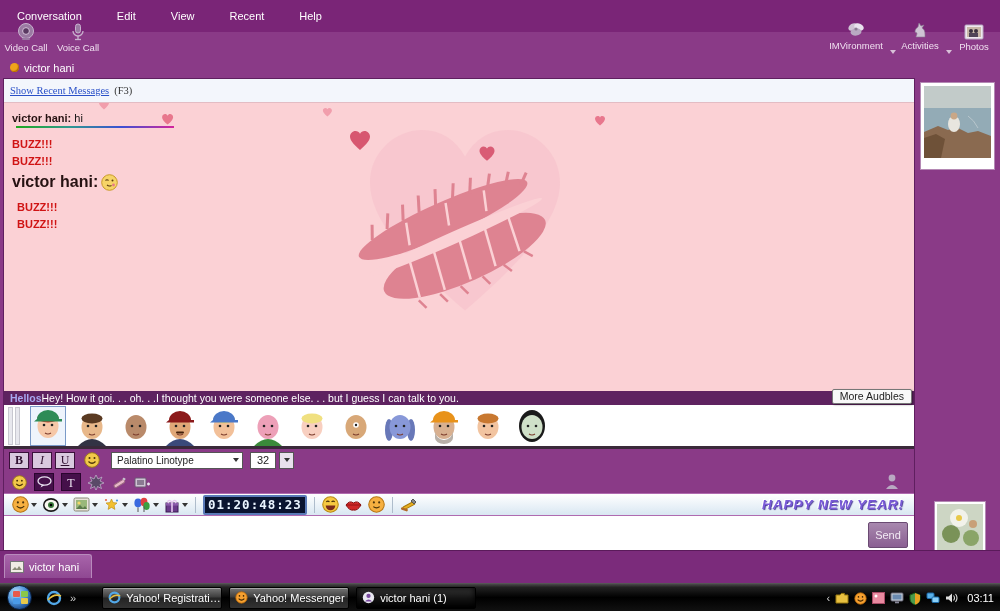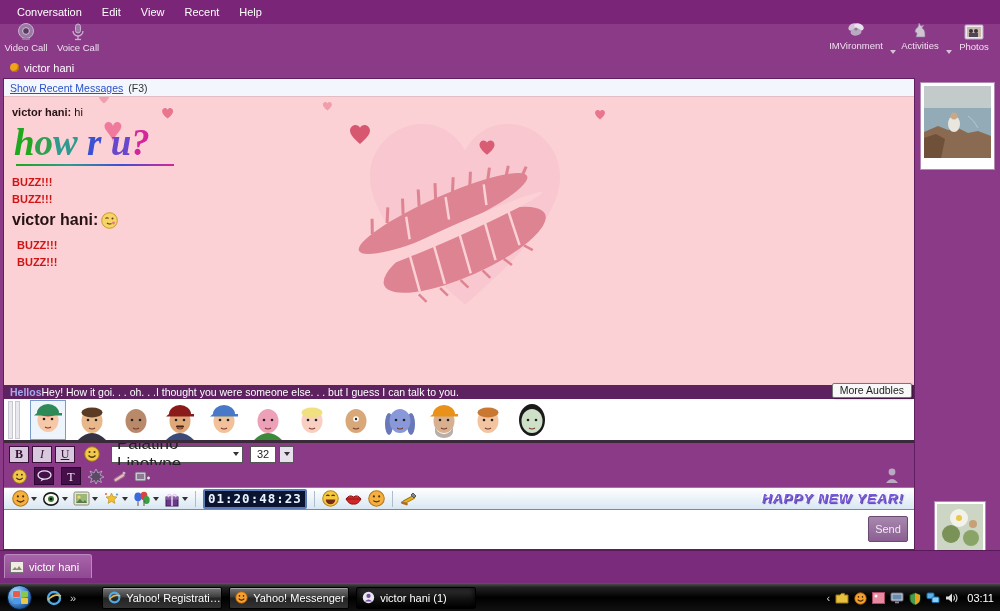--- a/index.html
+++ b/index.html
@@ -2,36 +2,36 @@
 <html><head>
 <meta charset="utf-8">
 <style>
   * { margin:0; padding:0; box-sizing:border-box; }
   html,body { width:1000px; height:611px; overflow:hidden; font-family:"Liberation Sans",sans-serif; background:#000; }
   .screen { position:relative; width:1000px; height:611px; }
 
   
   .yw { position:absolute; left:0; top:0; width:1000px; height:583px; background:#8a3a87; }
 
-  .menubar { position:absolute; left:0; top:0; right:0; height:24px; background:#7a2577; display:flex; align-items:center; padding-left:8px; gap:2px; }
+  .menubar { position:absolute; left:0; top:0; right:0; height:32px; background:#7a2577; display:flex; align-items:center; padding-left:8px; gap:17px; }
   .mi { color:#fff; font-size:11px; padding:1px 9px; cursor:default; }
 
   .toolbar { position:absolute; left:0; top:18px; right:0; height:39px; display:flex; align-items:center; }
   .tbtn { display:flex; flex-direction:column; align-items:center; justify-content:center; color:#f0e0f0; font-size:9.5px; width:52px; height:37px; gap:1px; }
   .tb-right { position:absolute; right:4px; top:0; height:39px; display:flex; align-items:center; }
   .arrowdn { width:0; height:0; border-left:3px solid transparent; border-right:3px solid transparent; border-top:4px solid #d8c0d8; margin-left:2px; }
   .tbtn-wrap { display:flex; align-items:flex-end; padding-bottom:4px; }
 
   .contactbar { position:absolute; left:0; top:57px; right:0; height:21px; display:flex; align-items:center; padding-left:10px; gap:5px; }
   .statusdot { width:9px; height:9px; border-radius:50%; background:#f0a41a; box-shadow:inset -1px -1px 1px #b06a00; }
   .contactname { color:#fff; font-size:11px; }
 
   
   .main { position:absolute; left:3px; top:78px; width:912px; height:472px; background:#fff; border:1px solid #5f1f5f; }
-  .recentbar { height:18px; background:#f3f6fc; border-bottom:1px solid #e3bcc4; display:flex; align-items:center; gap:5px; padding-left:6px; }
+  .recentbar { height:24px; background:#f3f6fc; border-bottom:1px solid #e3bcc4; display:flex; align-items:center; gap:5px; padding-left:6px;font-family:Liberation Serif, serif; }
   .recentlink { color:#2a50c8; font-size:10.5px; text-decoration:underline; cursor:pointer; }
   .recenthint { color:#333; font-size:10.5px; }
 
   .chat { position:relative; height:288px; background:#fbd1d5; overflow:hidden; }
   .chat svg.bg { position:absolute; left:0; top:0; }
   .chatlines { position:relative; z-index:2; padding:8px 0 0 8px; }
   .cl { font-size:11px; color:#111; line-height:14px; }
   .sender { font-weight:bold; color:#261212;text-align:center; }
   .richmsg { font-family:"Liberation Serif",serif; font-style:italic; font-weight:bold; font-size:37px; line-height:40px; white-space:pre; margin:4px 0 0 2px; position:relative; z-index:2; }
   .richmsg span { position:relative; z-index:2; }
@@ -47,21 +47,21 @@
   .moreaud { position:absolute; right:2px; top:-2px; z-index:6; background:#f8f8f8; border:1px solid #777; border-radius:2px; font-size:10.5px; color:#222; padding:0px 7px 1px; box-shadow:1px 1px 2px rgba(0,0,0,.4); cursor:pointer; }
 
   .avatarstrip { height:44px; background:#fff; border-bottom:3px solid #3a2a3a; display:flex; align-items:center; padding-left:4px; position:relative; }
   .avscroll { width:5px; height:38px; background:#e8e8ee; border:1px solid #c8c8d0; margin-right:2px; }
   .av { width:36px; height:40px; margin-left:8px; display:flex; align-items:flex-end; justify-content:center; cursor:pointer; }
   .av.sel { border:1px solid #7a9ac8; background:#eef4fc; }
 
   .formatbar { height:22px; background:#8a3a87; display:flex; align-items:center; gap:3px; padding-left:5px; }
   .fmtbtn { width:20px; height:17px; background:#d9c9de; border:1px solid #3a103a; color:#301030; font-family:"Liberation Serif",serif; font-size:12px; display:flex; align-items:center; justify-content:center; cursor:pointer; }
   .fmtB{font-weight:bold;} .fmtI{font-style:italic;} .fmtU{text-decoration:underline;}
-  .fontsel { width:132px; height:17px; background:#fff; border:1px solid #555; font-size:17px; color:#222; display:flex; align-items:center; justify-content:space-between; padding:0 3px 0 5px; margin-left:8px; cursor:pointer; }
+  .fontsel { width:132px; height:17px; background:#fff; border:1px solid #555; font-size:10px; color:#222; display:flex; align-items:center; justify-content:space-between; padding:0 3px 0 5px; margin-left:8px; cursor:pointer; }
   .sizesel { width:26px; height:17px; background:#fff; border:1px solid #555; font-size:11px; color:#222; display:flex; align-items:center; justify-content:center; margin-left:4px; cursor:pointer; }
   .dropbtn { width:15px; height:17px; background:#e8e0ec; border:1px solid #555; display:flex; align-items:center; justify-content:center; cursor:pointer; }
   .selarrow { width:0;height:0;border-left:3.5px solid transparent;border-right:3.5px solid transparent;border-top:4px solid #333; }
 
   .iconbar { height:22px; background:#8a3a87; display:flex; align-items:center; gap:7px; padding-left:8px; position:relative; }
   .darkbtn { width:20px; height:18px; background:#45104a; border:1px solid #2a052e; display:flex; align-items:center; justify-content:center; }
   .ib { cursor:pointer; display:flex; align-items:center; }
   .personicon { position:absolute; right:14px; top:2px; }
 
   .pluginstrip { height:22px; background:linear-gradient(180deg,#ffffff,#d9e7f2); border-top:1px solid #b06ab0; display:flex; align-items:center; gap:5px; padding-left:8px; position:relative; }
@@ -238,21 +238,20 @@
             <path d="M12,21 C5,15 2,11 2,7.5 C2,4.5 4.5,2 7.5,2 C9.5,2 11,3 12,4.8 C13,3 14.5,2 16.5,2 C19.5,2 22,4.5 22,7.5 C22,11 19,15 12,21 Z" transform="translate(474,42) scale(0.75)" fill="#d5506a" opacity="0.9"></path>
             <path d="M12,21 C5,15 2,11 2,7.5 C2,4.5 4.5,2 7.5,2 C9.5,2 11,3 12,4.8 C13,3 14.5,2 16.5,2 C19.5,2 22,4.5 22,7.5 C22,11 19,15 12,21 Z" transform="translate(590,12) scale(0.5)" fill="#e4607a" opacity="0.8"></path>
           </g>
         </svg>
 
         <div class="chatlines">
           <div class="cl">
             <span class="sender">victor hani:</span>
             <span>hi</span>
           </div>
-          <div class="richmsg"><span style="color: rgb(31, 168, 31);">h</span><span style="color: rgb(47, 159, 82);">o</span><span style="color: rgb(47, 154, 143);">w</span><span> </span><span style="color: rgb(60, 80, 212);">r</span><span> </span><span class="heartLetter" style="color: rgb(106, 72, 204);">u</span><span style="color: rgb(212, 37, 156);">?</span></div>
           <div class="underline"></div>
           <div class="buzz b1">BUZZ!!!</div>
           <div class="buzz">BUZZ!!!</div>
           <div class="emoteline">
             <span class="sender">victor hani:</span>
             <span class="ico">
               <svg width="17" height="17" viewBox="0 0 17 17">
                   <circle cx="8.5" cy="8.5" r="7.8" fill="#f6d468" stroke="#c89a28"></circle>
                   <path d="M4.5 6.5 q1.5 -1.5 3 0" stroke="#5a3a10" stroke-width="1.1" fill="none"></path>
                   <circle cx="11.5" cy="6.5" r="1" fill="#5a3a10"></circle>

